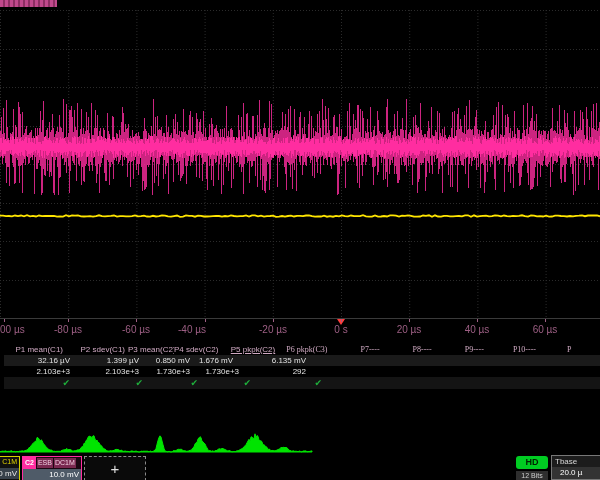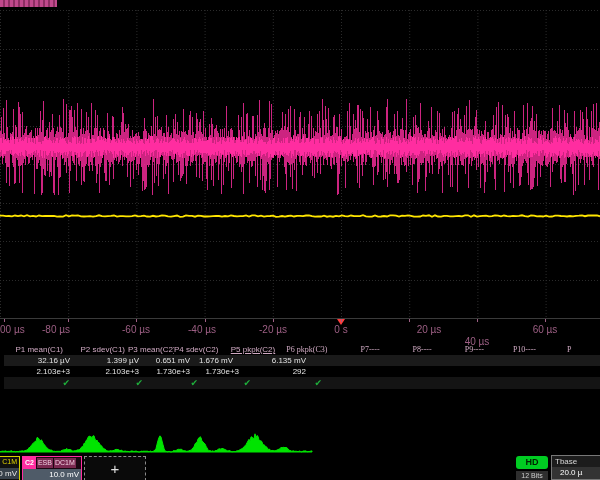--- a/index.html
+++ b/index.html
@@ -82,33 +82,33 @@
     </svg>
 
   <div id="menu-sliver"></div>
 
   <div id="axis">
     <div class="axline"></div>
     <div id="trig" style="left: 341px; border-top-color: rgb(255, 61, 61);"></div>
   <div class="tick" style="left: 4px;"></div>
       <div class="ticklabel first" style="left: 0px;">00 µs</div>
       <div class="tick" style="left: 68px;"></div>
-      <div class="ticklabel" style="left: 56px;">-80 µs</div>
+      <div class="ticklabel" style="left: 68px;">-80 µs</div>
       <div class="tick" style="left: 136px;"></div>
       <div class="ticklabel" style="left: 136px;">-60 µs</div>
       <div class="tick" style="left: 205px;"></div>
-      <div class="ticklabel" style="left: 202px;">-40 µs</div>
+      <div class="ticklabel" style="left: 192px;">-40 µs</div>
       <div class="tick" style="left: 273px;"></div>
       <div class="ticklabel" style="left: 273px;">-20 µs</div>
       <div class="tick" style="left: 341px;"></div>
       <div class="ticklabel" style="left: 341px;">0 s</div>
       <div class="tick" style="left: 409px;"></div>
-      <div class="ticklabel" style="left: 429px;">20 µs</div>
+      <div class="ticklabel" style="left: 409px;">20 µs</div>
       <div class="tick" style="left: 477px;"></div>
-      <div class="ticklabel" style="left: 477px; margin-top: 12px;">40 µs</div>
+      <div class="ticklabel" style="left: 477px;">40 µs</div>
       <div class="tick" style="left: 545px;"></div>
       <div class="ticklabel" style="left: 545px;">60 µs</div>
     </div>
 
   <div id="mtable">
       <div class="trow hdr">
         <div class="tcell hcell" style="width: 66px;">P1 mean(C1)</div>
         <div class="tcell hcell" style="width: 66px;">P2 sdev(C1)</div>
         <div class="tcell hcell" style="width: 48px;">P3 mean(C2)</div>
         <div class="tcell hcell" style="width: 46px; text-align: center;">P4 sdev(C2)</div>
@@ -116,21 +116,21 @@
         <div class="tcell hcell dim" style="width: 55px;">P6 pkpk(C3)</div>
         <div class="tcell hcell dim" style="width: 55px; text-align: right;">P7----</div>
         <div class="tcell hcell dim" style="width: 55px;">P8----</div>
         <div class="tcell hcell dim" style="width: 55px;">P9----</div>
         <div class="tcell hcell dim" style="width: 55px;">P10----</div>
         <div class="tcell hcell dim" style="width: 38px; text-align: left; padding-left: 28px;">P</div>
       </div>
       <div class="trow alt">
         <div class="tcell " style="width: 66px;">32.16 µV</div>
         <div class="tcell " style="width: 66px;">1.399 µV</div>
-        <div class="tcell " style="width: 48px;">0.651 mV</div>
+        <div class="tcell " style="width: 48px;">0.850 mV</div>
         <div class="tcell " style="width: 46px; text-align: center;">1.676 mV</div>
         <div class="tcell " style="width: 64px;">6.135 mV</div>
       </div>
       <div class="trow ">
         <div class="tcell " style="width: 66px;">2.103e+3</div>
         <div class="tcell " style="width: 66px;">2.103e+3</div>
         <div class="tcell " style="width: 48px;">1.730e+3</div>
         <div class="tcell " style="width: 46px;">1.730e+3</div>
         <div class="tcell " style="width: 64px;">292</div>
       </div>

